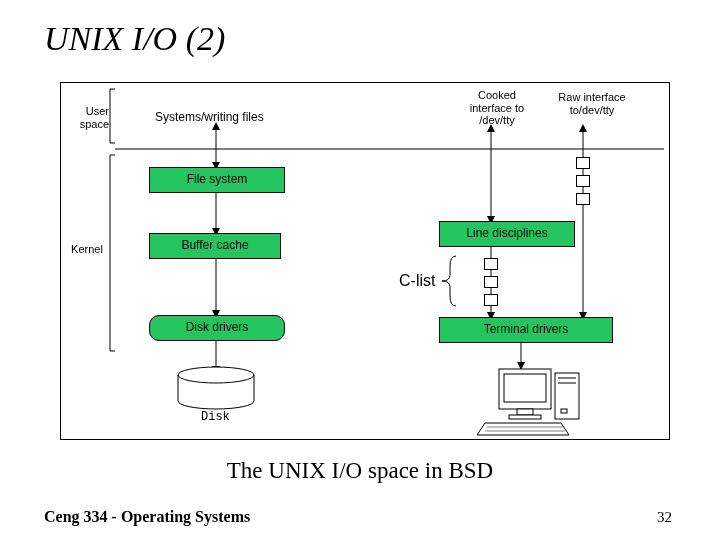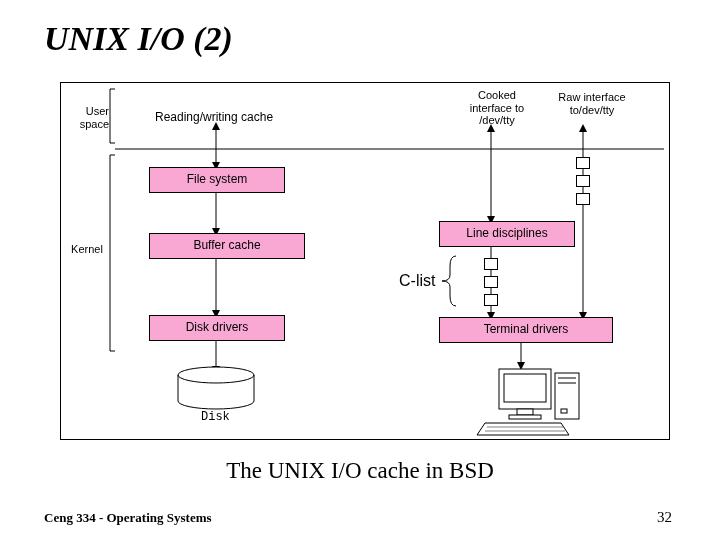--- a/index.html
+++ b/index.html
@@ -10,21 +10,21 @@
     font-family: "Times New Roman", Times, serif;
     color: #000;
     position: relative;
     overflow: hidden;
   }
   .slide-title {
     position: absolute;
     left: 44px;
     top: 20px;
     font-size: 34px;
-    font-weight: bold;
+    font-weight: normal;
     font-style: italic;
     letter-spacing: 0px;
   }
   .diagram-frame {
     position: absolute;
     left: 60px;
     top: 82px;
     width: 610px;
     height: 358px;
     border: 1px solid #000;
@@ -40,21 +40,21 @@
     font-family: Arial, Helvetica, sans-serif;
     font-size: 11px;
     color: #000;
     text-align: center;
     line-height: 1.15;
     white-space: nowrap;
   }
   .box {
     position: absolute;
     border: 1px solid #000;
-    background: #f9a8d4;
+    background: #22c55e;
     font-family: Arial, Helvetica, sans-serif;
     font-size: 12px;
     display: flex;
     align-items: center;
     justify-content: center;
     text-align: center;
     line-height: 1.1;
     padding: 12px 4px;
   }
   .smallbox {
@@ -72,21 +72,21 @@
     left: 0;
     width: 720px;
     top: 458px;
     text-align: center;
     font-size: 23px;
   }
   .footer-left {
     position: absolute;
     left: 44px;
     bottom: 14px;
-    font-size: 13px;
+    font-size: 16px;
     font-weight: bold;
   }
   .footer-right {
     position: absolute;
     right: 48px;
     bottom: 14px;
     font-size: 15px;
   }
 </style>
 </head>
@@ -154,39 +154,39 @@
     <rect x="500" y="326" width="6" height="4" fill="none" stroke="#000"></rect>
 
     <path d="M 424 340 L 500 340 L 508 352 L 416 352 Z" fill="#fff" stroke="#000"></path>
     <line x1="426" y1="344" x2="502" y2="344" stroke="#000" stroke-width="0.5"></line>
     <line x1="424" y1="348" x2="504" y2="348" stroke="#000" stroke-width="0.5"></line>
   </svg>
 
   <div class="dlabel" style="left:4px; top:22px; width:44px; white-space:normal;text-align:right;">User<br>space</div>
   <div class="dlabel" style="left:4px; top:160px; width:44px;">Kernel</div>
 
-  <div class="dlabel" style="left:94px; top:28px; font-size:12px;">Reading/writing cache</div>
+  <div class="dlabel" style="left:94px; top:28px; font-size:12px;">Systems/writing files</div>
   <div class="dlabel" style="left:486px; top:8px; width:90px; white-space:normal;">Raw interface<br>to/dev/tty</div>
   <div class="dlabel" style="left:396px; top:6px; width:80px; white-space:normal;">Cooked<br>interface to<br>/dev/tty</div>
 
   <div class="box" style="left:88px; top:84px; width:136px; height:22px;">File system</div>
-  <div class="box" style="left:88px; top:150px; width:156px; height:22px;">Buffer cache</div>
-  <div class="box" style="left:88px; top:232px; width:136px; height:22px;">Disk drivers</div>
+  <div class="box" style="left:88px; top:150px; width:132px; height:22px;">Buffer cache</div>
+  <div class="box" style="left:88px; top:232px; width:136px; height:22px;border-radius:10px;">Disk drivers</div>
 
   <div class="box" style="left:378px; top:138px; width:136px; height:22px;">Line disciplines</div>
   <div class="box" style="left:378px; top:234px; width:174px; height:22px;">Terminal drivers</div>
 
   <div class="smallbox" style="left:423px; top:175px; width:14px; height:12px;"></div>
   <div class="smallbox" style="left:423px; top:193px; width:14px; height:12px;"></div>
   <div class="smallbox" style="left:423px; top:211px; width:14px; height:12px;"></div>
 
   <div class="smallbox" style="left:515px; top:74px; width:14px; height:12px;"></div>
   <div class="smallbox" style="left:515px; top:92px; width:14px; height:12px;"></div>
   <div class="smallbox" style="left:515px; top:110px; width:14px; height:12px;"></div>
 
   <div class="clist-label" style="left:338px; top:189px;">C-list</div>
 
   <div class="dlabel" style="left:140px; top:328px; font-size:12px;font-family:Liberation Mono, monospace;">Disk</div>
 </div>
 
-<div class="caption">The UNIX I/O cache in BSD</div>
+<div class="caption">The UNIX I/O space in BSD</div>
 <div class="footer-left">Ceng 334 - Operating Systems</div>
 <div class="footer-right">32</div>
 
 </body></html>

